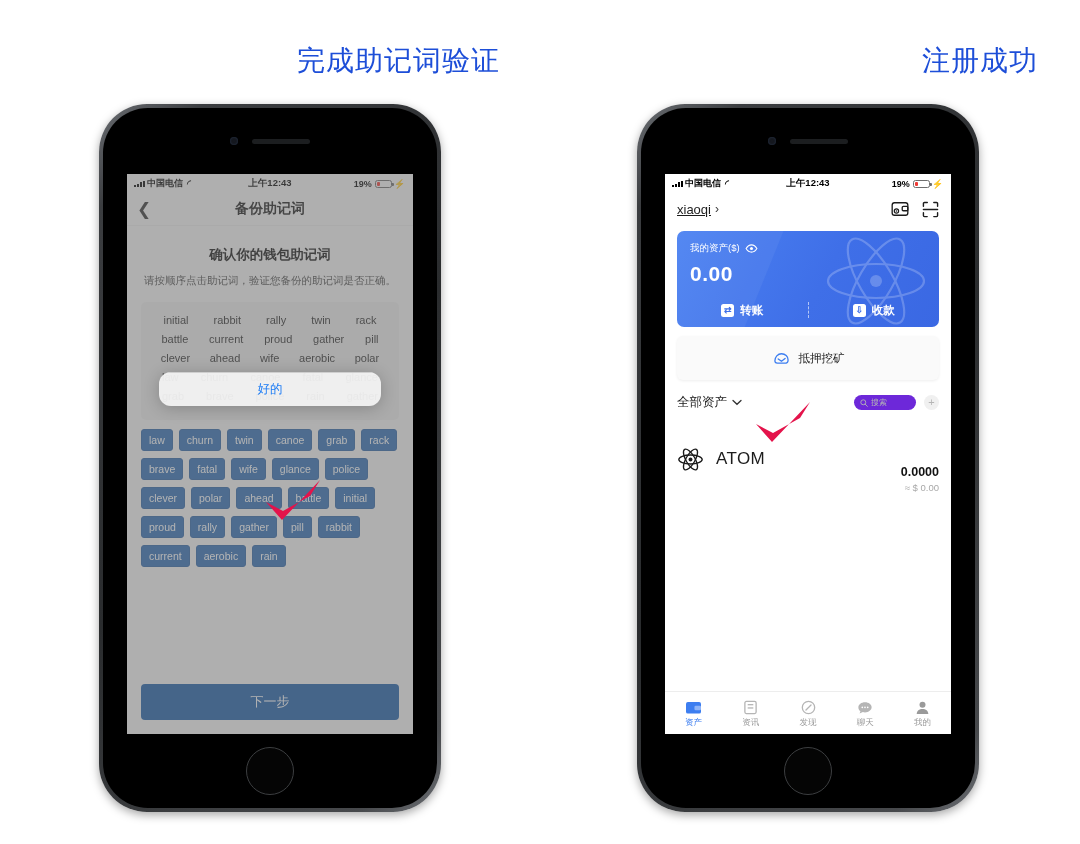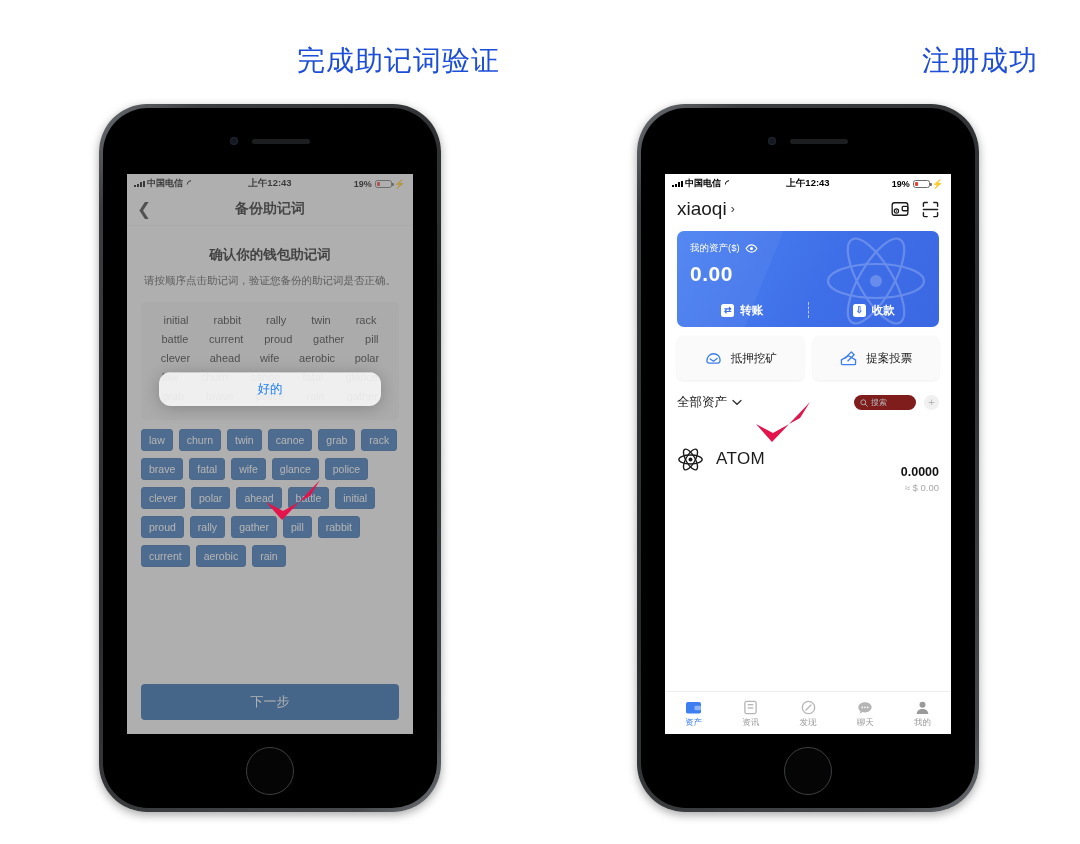--- a/index.html
+++ b/index.html
@@ -175,21 +175,21 @@
   .redcheck { position: absolute; z-index: 60; pointer-events: none; }
   .redcheck.l { left: 262px; top: 478px; }
   .redcheck.r { left: 752px; top: 400px; }
 
   
   .right-screen { background: #ffffff; display: flex; flex-direction: column; }
   .wallet-head {
     height: 32px; display: flex; align-items: center;
     padding: 0 12px; gap: 4px;
   }
-  .wallet-name { font-size: 19px; color: #1c1c1c; }
+  .wallet-name { font-size: 13px; color: #1c1c1c; text-decoration: underline; }
   .wallet-chev { font-size: 12px; color: #3a3a3a; }
   .head-icons { margin-left: auto; display: flex; gap: 13px; align-items: center; }
 
   .asset-card {
     margin: 6px 12px 0; height: 96px; border-radius: 7px;
     background: linear-gradient(118deg,#4b82f2 0%,#3f6fe8 55%,#3a68e3 100%);
     position: relative; overflow: hidden;
     padding: 11px 13px 0;
     color: #fff;
   }
@@ -224,21 +224,21 @@
     font-size: 11.5px; color: #1d1d1d;
     box-shadow: 0 1px 3px rgba(0,0,0,.07);
   }
 
   .assets-bar {
     display: flex; align-items: center; margin: 14px 12px 0;
   }
   .assets-title { font-size: 12.5px; color: #1a1a1a; display:flex; align-items:center; gap:5px; }
   .assets-tools { margin-left: auto; display: flex; align-items: center; gap: 8px; }
   .search-pill {
-    width: 62px; height: 15px; border-radius: 8px; background: #7f1d1d;
+    width: 62px; height: 15px; border-radius: 8px; background: #6d28d9;
     display: flex; align-items: center; gap: 3px; padding: 0 6px;
     font-size: 8px; color: #b5b5b5;
   }
   .plus-btn {
     width: 15px; height: 15px; border-radius: 50%; background: #f0f0f0;
     display: flex; align-items: center; justify-content: center;
     font-size: 11px; color: #b5b5b5; line-height: 1;
   }
   .coin-row {
     display: flex; align-items: center; margin: 14px 12px 0; gap: 12px;
@@ -483,27 +483,20 @@
         </div>
 
         <div class="quick-row">
           <div class="quick-card">
             <svg width="19" height="16" viewBox="0 0 20 17">
               <path d="M3 11.5c0-4 3-7.5 7-7.5s7 3 7 6.5c0 2-1.6 3.5-3.6 3.5H5.5C4.1 14 3 13 3 11.5z" fill="none" stroke="#3d7ef0" stroke-width="1.4"></path>
               <path d="M6.5 9.5 10 12l3.8-3" fill="none" stroke="#3d7ef0" stroke-width="1.4" stroke-linecap="round"></path>
             </svg>
             <span>抵押挖矿</span>
           </div>
-          <div class="quick-card">
-            <svg width="19" height="16" viewBox="0 0 20 17">
-              <path d="M2.5 10.5 10 6l7.5 4.5v4a1 1 0 01-1 1h-13a1 1 0 01-1-1z" fill="none" stroke="#3d7ef0" stroke-width="1.4"></path>
-              <path d="M6 9 13 2l3 3-7 7" fill="none" stroke="#3d7ef0" stroke-width="1.4" stroke-linejoin="round"></path>
-            </svg>
-            <span>提案投票</span>
-          </div>
         </div>
 
         <div class="assets-bar">
           <div class="assets-title">
             <span>全部资产</span>
             <svg width="10" height="7" viewBox="0 0 10 7">
               <path d="M1 1.5 5 5.3 9 1.5" fill="none" stroke="#333" stroke-width="1.3" stroke-linecap="round"></path>
             </svg>
           </div>
           <div class="assets-tools">

